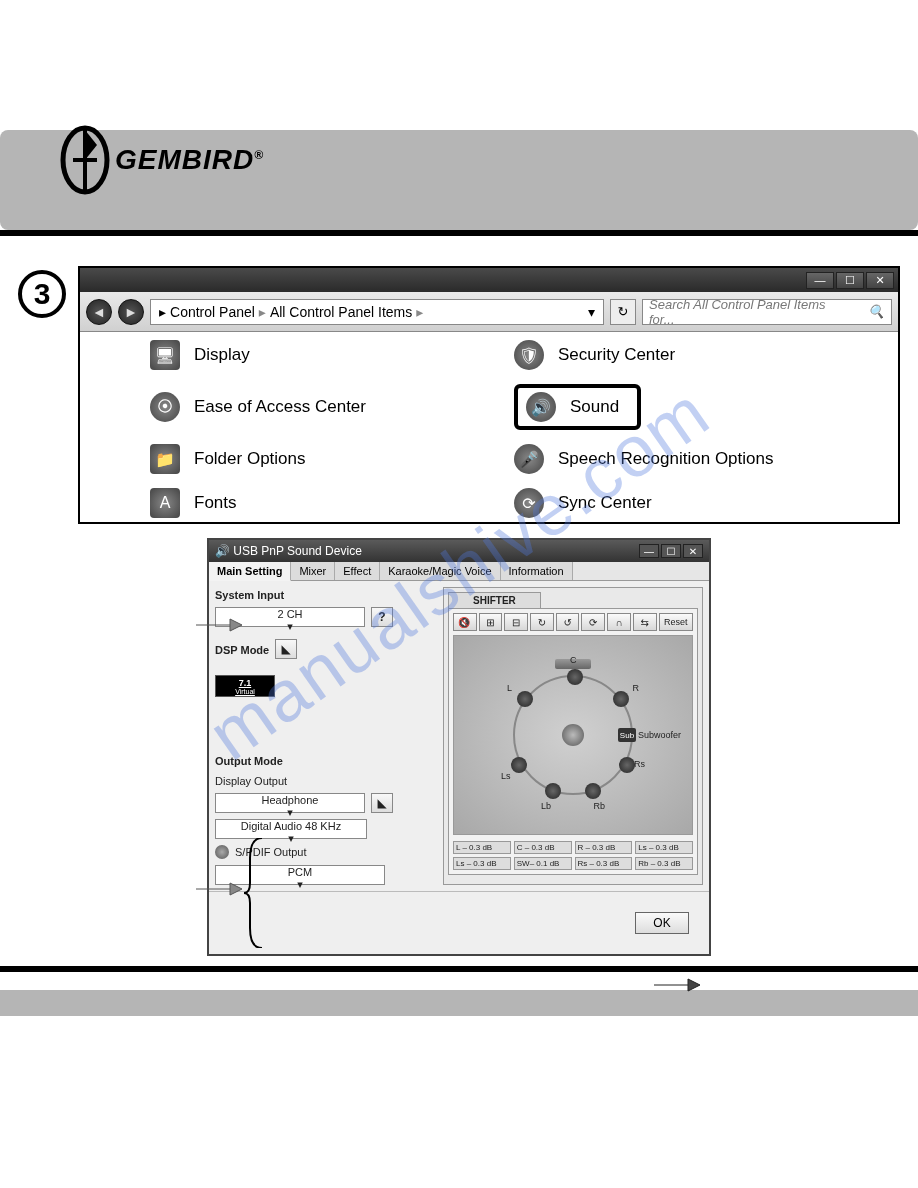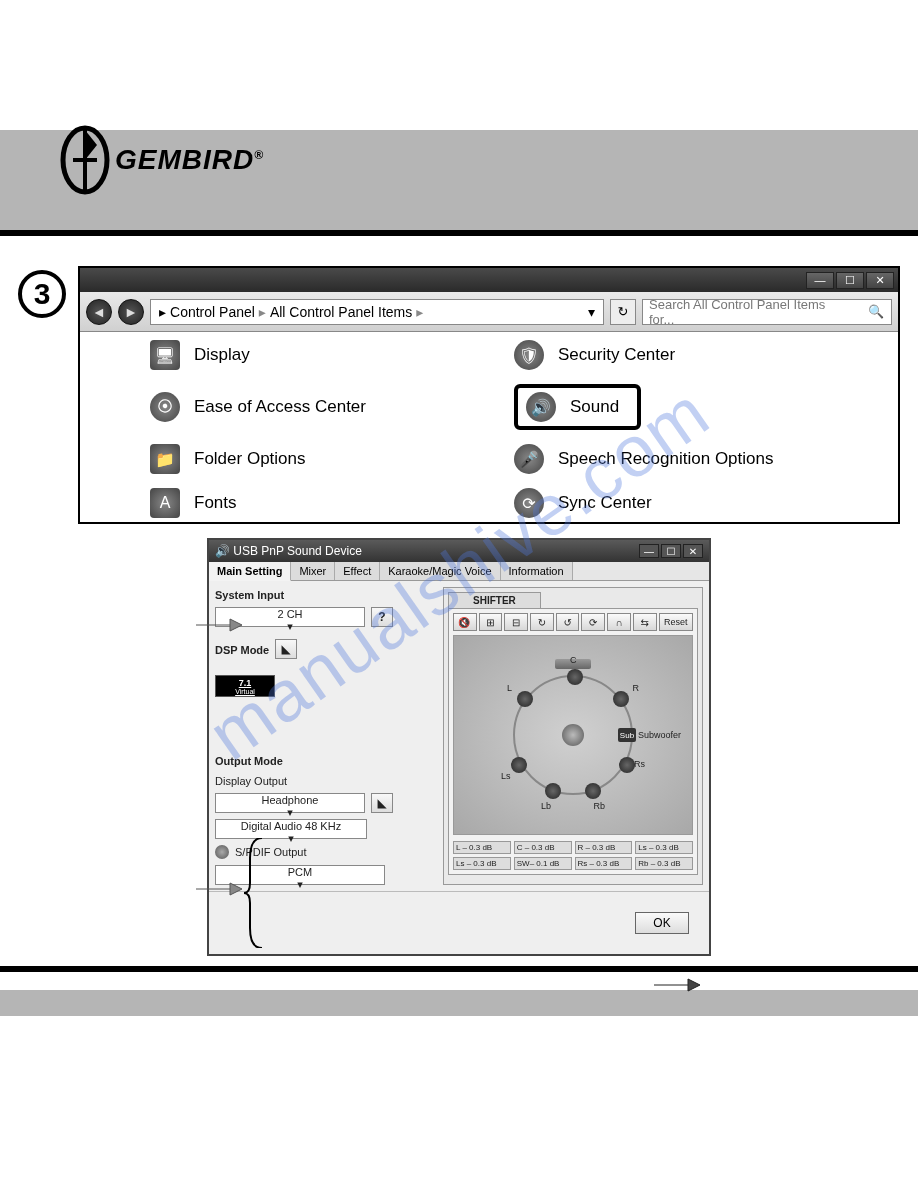--- a/index.html
+++ b/index.html
@@ -1,19 +1,19 @@
 <!DOCTYPE html>
 <html><head>
 <meta charset="utf-8">
 <style>
 * { box-sizing: border-box; margin: 0; padding: 0; }
 body { font-family: "Segoe UI", Tahoma, sans-serif; width: 918px; background: #fff; }
 
 
-.top-band { background: #b5b5b5; height: 100px; margin-top: 130px; position: relative; }
+.top-band { background: #b5b5b5; height: 100px; margin-top: 130px; position: relative; border-radius: 8px; }
 .logo { position: absolute; left: 55px; top: -5px; display: flex; align-items: center; }
 .logo svg { width: 60px; height: 70px; }
 .logo-text { font-size: 28px; font-weight: 600; letter-spacing: 1px; font-style: italic; }
 .logo-text sup { font-size: 12px; }
 .black-sep { background: #000; height: 6px; }
 
 
 .content { padding: 30px 18px 10px 18px; }
 
 
@@ -24,21 +24,21 @@
 .explorer { flex: 1; border: 2px solid #000; background: #fff; }
 .ex-title { background: linear-gradient(#4a4a4a,#2a2a2a); height: 24px; display: flex; justify-content: flex-end; align-items: center; gap: 0; padding-right: 4px; }
 .ex-title .winbtn { width: 28px; height: 17px; background: linear-gradient(#666,#444); border: 1px solid #222; color: #fff; font-size: 11px; display: flex; align-items: center; justify-content: center; margin-left: 2px; }
 
 .ex-nav { background: linear-gradient(#e9e9e9,#d0d0d0); height: 40px; display: flex; align-items: center; padding: 0 6px; gap: 6px; border-bottom: 1px solid #888; }
 .navbtn { width: 26px; height: 26px; border-radius: 50%; background: radial-gradient(#555,#222); border: 1px solid #111; color: #ddd; display: flex; align-items: center; justify-content: center; font-size: 14px; }
 .breadcrumb { flex: 1; background: #fff; height: 26px; display: flex; align-items: center; padding: 0 6px; font-size: 14px; border: 1px solid #888; }
 .breadcrumb span { margin: 0 2px; }
 .breadcrumb .sep { color: #888; }
 .refresh { width: 26px; height: 26px; background: #eee; border: 1px solid #888; display: flex; align-items: center; justify-content: center; font-size: 13px; }
-.search { width: 250px; background: #fff; height: 26px; border: 1px solid #888; display: flex; align-items: center; padding: 0 6px; color: #777; font-size: 13px; gap: 29px; }
+.search { width: 250px; background: #fff; height: 26px; border: 1px solid #888; display: flex; align-items: center; padding: 0 6px; font-style: italic; color: #777; font-size: 13px; gap: 29px; }
 .search .mag { margin-left: auto; color: #555; }
 
 .ex-body { display: grid; grid-template-columns: 1fr 1fr; padding: 8px 20px 4px 70px; row-gap: 14px; font-size: 17px; }
 .cp-item { display: flex; align-items: center; gap: 14px; }
 .cp-icon { width: 30px; height: 30px; display: flex; align-items: center; justify-content: center; background: radial-gradient(#888,#444); border-radius: 50%; font-size: 16px; color: #fff; }
 .cp-icon.square { border-radius: 4px; }
 .cp-item.highlight { border: 4px solid #000; border-radius: 6px; padding: 4px 18px 4px 8px; width: fit-content; }
 
 
 .dialog-wrap { display: flex; justify-content: center; margin-top: 14px; position: relative; }

